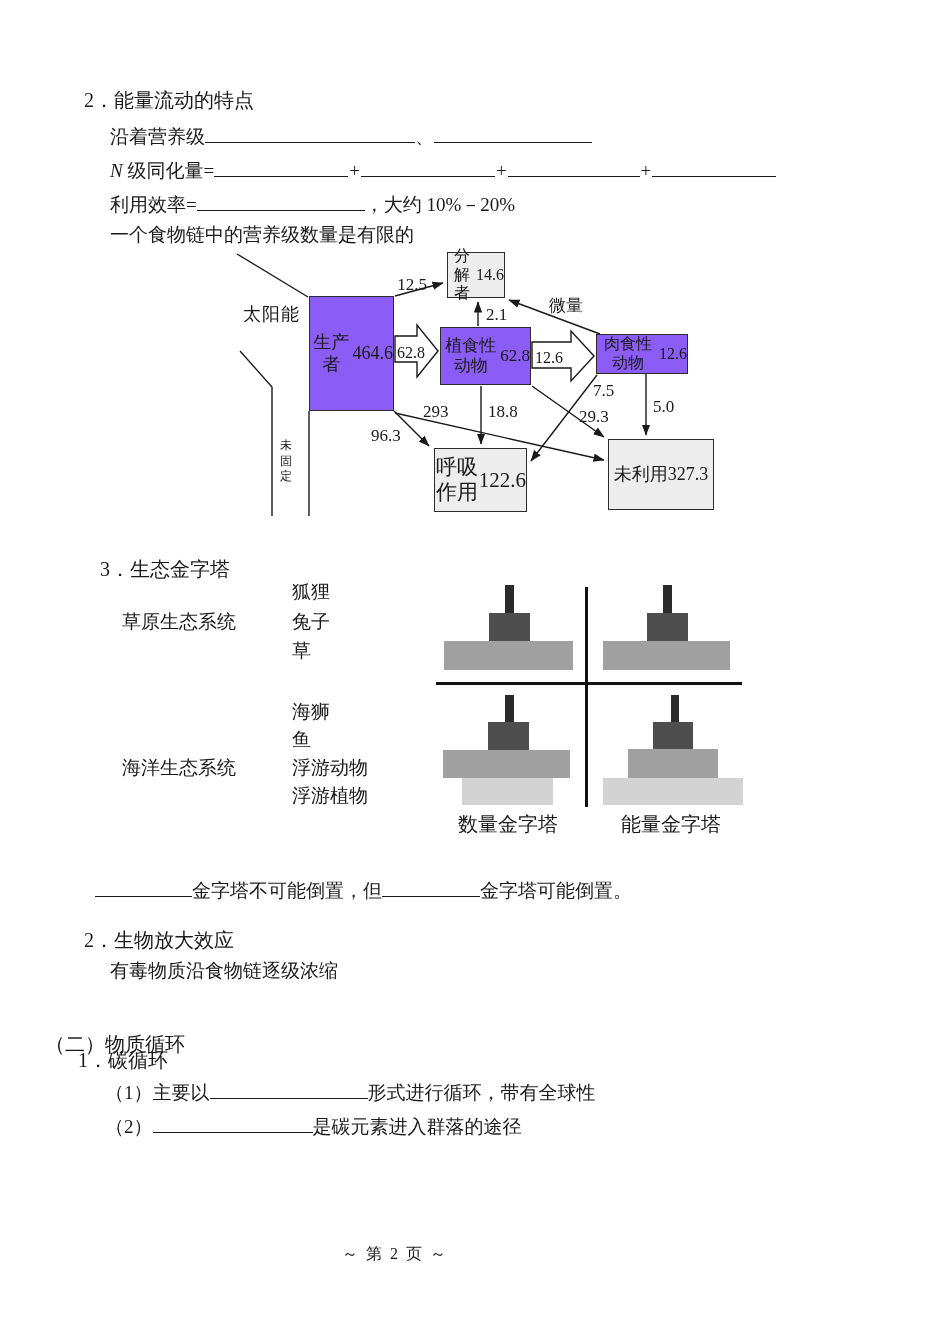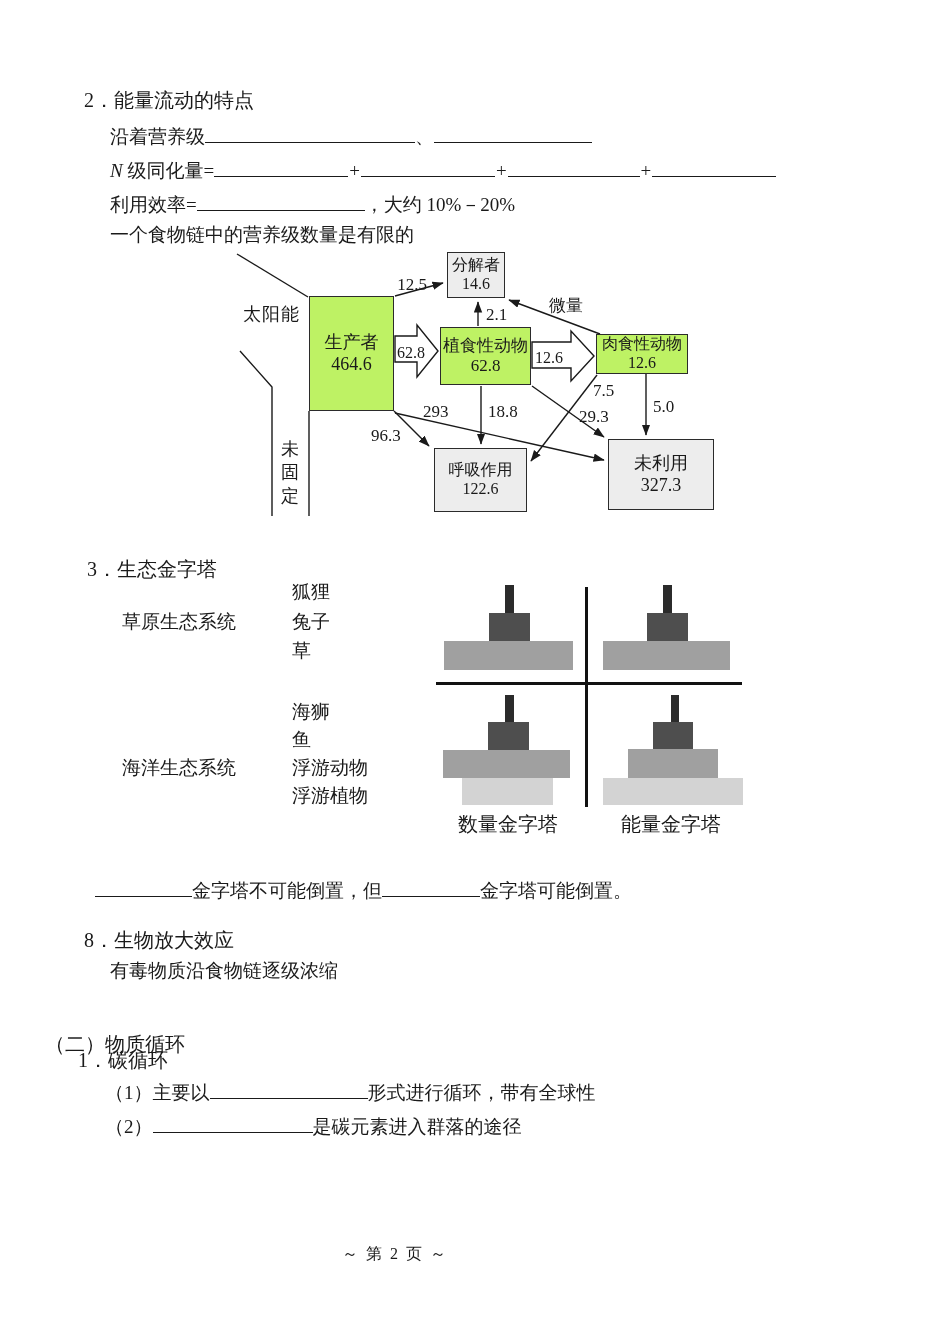--- a/index.html
+++ b/index.html
@@ -4,28 +4,28 @@
 <style>
   html,body{margin:0;padding:0;background:#fff;}
   .page{position:relative;width:790px;height:1343px;background:#fff;overflow:hidden;
         font-family:"Liberation Serif","DejaVu Serif",serif;color:#1a1a1a;}
   .txt{position:absolute;white-space:nowrap;font-size:19px;line-height:1.2;}
   .h{font-size:20px;}
   .blank{display:inline-block;border-bottom:1.4px solid #1a1a1a;height:0.95em;vertical-align:baseline;}
   .plus{padding:0 1px;}
   
   .dbox{position:absolute;box-sizing:border-box;border:1.5px solid #2b2b2b;
-        display:flex;flex-direction:column;justify-content:center;align-items:center;
+        display:flex;flex-direction:row;justify-content:center;align-items:center;
         line-height:1.18;text-align:center;}
-  .fill-dark{background:#bef264;}
+  .fill-dark{background:#8b5cf6;}
   .fill-light{background:#ededed;}
   .diagram-svg{position:absolute;left:0;top:0;pointer-events:none;}
   .flow-label{font-family:"Liberation Serif","DejaVu Serif",serif;font-size:17px;fill:#1a1a1a;}
   .flow-label-sm{font-family:"Liberation Serif","DejaVu Serif",serif;font-size:16px;fill:#1a1a1a;}
-  .vtext{position:absolute;width:20px;font-size:18px;line-height:1.3;word-break:break-all;text-align:center;}
+  .vtext{position:absolute;width:20px;font-size:12px;line-height:1.3;word-break:break-all;}
   
   .pyr{position:absolute;}
   .lvl1{background:#2b2b2b;}
   .lvl2{background:#4e4e4e;}
   .lvl3{background:#a0a0a0;}
   .lvl4{background:#d3d3d3;}
   .divider{position:absolute;background:#111;}
   .caption{font-size:20px;}
   .footer{position:absolute;left:0;top:1244px;width:100%;text-align:center;font-size:16px;letter-spacing:2px;}
   i{font-style:italic;}
@@ -97,33 +97,33 @@
     <span>464.6</span>
   </div>
   <div class="dbox fill-dark" style="left:440px;top:327px;width:91px;height:58px;font-size:17px">
     <span>植食性动物</span>
     <span>62.8</span>
   </div>
   <div class="dbox fill-dark" style="left:596px;top:334px;width:92px;height:40px;font-size:16px">
     <span>肉食性动物</span>
     <span>12.6</span>
   </div>
-  <div class="dbox fill-light" style="left:434px;top:448px;width:93px;height:64px;font-size:16px">
+  <div class="dbox fill-light" style="left:434px;top:448px;width:93px;height:64px;font-size:21px">
     <span>呼吸作用</span>
     <span>122.6</span>
   </div>
   <div class="dbox fill-light" style="left:608px;top:439px;width:106px;height:71px;font-size:18px">
     <span>未利用</span>
     <span>327.3</span>
   </div>
 
   <div class="txt" style="left:243px;top:304px;font-size:18px;letter-spacing:1px">太阳能</div>
   <div class="vtext" style="left:280px;top:438px">未固定</div>
 
-  <div class="txt h" style="left:87px;top:557px">3．生态金字塔</div>
+  <div class="txt h" style="left:100px;top:557px">3．生态金字塔</div>
 
   <div class="txt" style="left:122px;top:611px">草原生态系统</div>
   <div class="txt" style="left:292px;top:581px">狐狸</div>
   <div class="txt" style="left:292px;top:611px">兔子</div>
   <div class="txt" style="left:292px;top:640px">草</div>
 
   <div class="txt" style="left:122px;top:757px">海洋生态系统</div>
   <div class="txt" style="left:292px;top:701px">海狮</div>
   <div class="txt" style="left:292px;top:729px">鱼</div>
   <div class="txt" style="left:292px;top:757px">浮游动物</div>
@@ -150,21 +150,21 @@
   <div class="divider" style="left:436px;top:682px;width:306px;height:3px"></div>
   <div class="divider" style="left:585px;top:587px;width:3px;height:220px"></div>
 
   <div class="txt caption" style="left:458px;top:812px">数量金字塔</div>
   <div class="txt caption" style="left:621px;top:812px">能量金字塔</div>
 
   <div class="txt" style="left:95px;top:878px">
     <span class="blank" style="width:97px"></span><span>金字塔不可能倒置，但</span><span class="blank" style="width:98px"></span><span>金字塔可能倒置。</span>
   </div>
 
-  <div class="txt h" style="left:84px;top:928px">8．生物放大效应</div>
+  <div class="txt h" style="left:84px;top:928px">2．生物放大效应</div>
   <div class="txt" style="left:110px;top:960px">有毒物质沿食物链逐级浓缩</div>
 
   <div class="txt h" style="left:45px;top:1032px">（二）物质循环</div>
   <div class="txt h" style="left:78px;top:1048px">1．碳循环</div>
 
   <div class="txt" style="left:105px;top:1080px">
     <span>（1）主要以</span><span class="blank" style="width:158px"></span><span>形式进行循环，带有全球性</span>
   </div>
   <div class="txt" style="left:105px;top:1114px">
     <span>（2）</span><span class="blank" style="width:160px"></span><span>是碳元素进入群落的途径</span>

